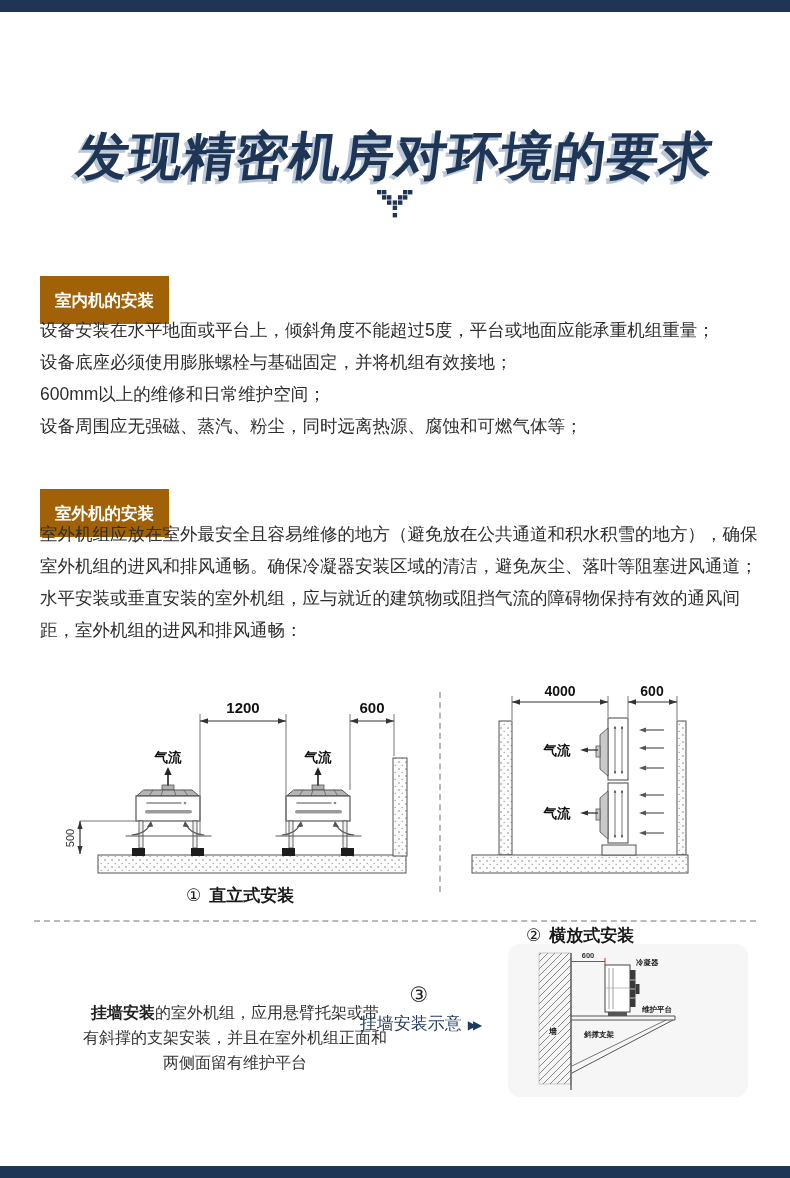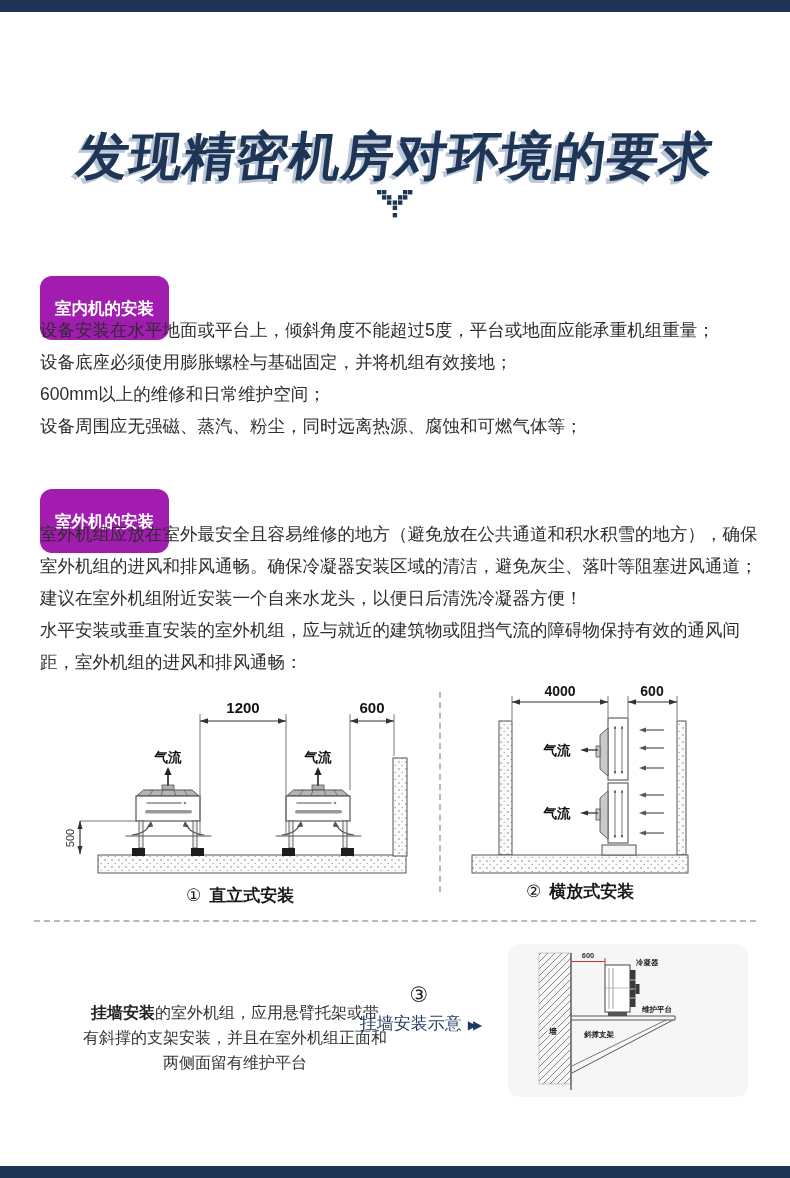--- a/index.html
+++ b/index.html
@@ -15,23 +15,23 @@
   .main-title{
     top:122px;left:0;width:790px;text-align:center;
     font-size:52px;font-weight:bold;letter-spacing:1px;
     color:#1e3556;transform:skewX(-7deg);
     text-shadow:-3px 3px 0 #b9c7d8;
     white-space:nowrap;
   }
   .deco-v{top:190px;left:50%;transform:translateX(-50%);}
   
   .badge{
-    left:40px;background:#a21caf;color:#ffffff;
+    left:40px;background:#a16207;color:#ffffff;
     font-size:16.5px;font-weight:bold;
-    padding:23px 15px;border-radius:12px;line-height:18px;
+    padding:15px 15px;border-radius:0;line-height:18px;
     white-space:nowrap;
   }
   
   .para{left:40px;width:720px;color:#2e2e2e;font-size:17.5px;}
   .para .pline{line-height:32px;white-space:nowrap;}
   
   .vsep{left:439px;top:692px;height:200px;border-left:2px dashed #b9b9b9;width:0;}
   .hsep{left:34px;top:920px;width:722px;border-top:2px dashed #b9b9b9;height:0;}
   
   .fig-caption{
@@ -88,21 +88,20 @@
   <div class="pline">设备安装在水平地面或平台上，倾斜角度不能超过5度，平台或地面应能承重机组重量；</div>
   <div class="pline">设备底座必须使用膨胀螺栓与基础固定，并将机组有效接地；</div>
   <div class="pline">600mm以上的维修和日常维护空间；</div>
   <div class="pline">设备周围应无强磁、蒸汽、粉尘，同时远离热源、腐蚀和可燃气体等；</div>
 </div>
 
 <div class="abs badge" style="top:489px;">室外机的安装</div>
 <div class="abs para" style="top:518px;">
   <div class="pline">室外机组应放在室外最安全且容易维修的地方（避免放在公共通道和积水积雪的地方），确保</div>
   <div class="pline">室外机组的进风和排风通畅。确保冷凝器安装区域的清洁，避免灰尘、落叶等阻塞进风通道；</div>
-  <div class="pline">建议在室外机组附近安装一个自来水龙头，以便日后清洗冷凝器方便！</div>
   <div class="pline">水平安装或垂直安装的室外机组，应与就近的建筑物或阻挡气流的障碍物保持有效的通风间</div>
   <div class="pline">距，室外机组的进风和排风通畅：</div>
 </div>
 
 <div class="abs" style="left:40px;top:690px;">
 <svg width="400" height="200" viewBox="0 0 400 200">
   <defs>
     <pattern id="stip1" width="7" height="7" patternUnits="userSpaceOnUse">
       <rect width="7" height="7" fill="#fcfcfc"></rect>
       <circle cx="2" cy="2" r="0.8" fill="#858585"></circle>
@@ -247,21 +246,21 @@
   </g>
 </svg>
 </div>
 
 <div class="abs vsep"></div>
 <div class="abs hsep"></div>
 
 <div class="abs fig-caption" style="left:40px;top:884px;width:400px;">
   <span class="num">①</span><span>直立式安装</span>
 </div>
-<div class="abs fig-caption" style="left:430px;top:880px;width:300px;font-family:Liberation Serif, serif;">
+<div class="abs fig-caption" style="left:430px;top:924px;width:300px;">
   <span class="num">②</span><span>横放式安装</span>
 </div>
 
 <div class="abs wm-text">
   <div><b>挂墙安装</b><span>的室外机组，应用悬臂托架或带</span></div>
   <div>有斜撑的支架安装，并且在室外机组正面和</div>
   <div>两侧面留有维护平台</div>
 </div>
 
 <div class="abs wm-mid">

